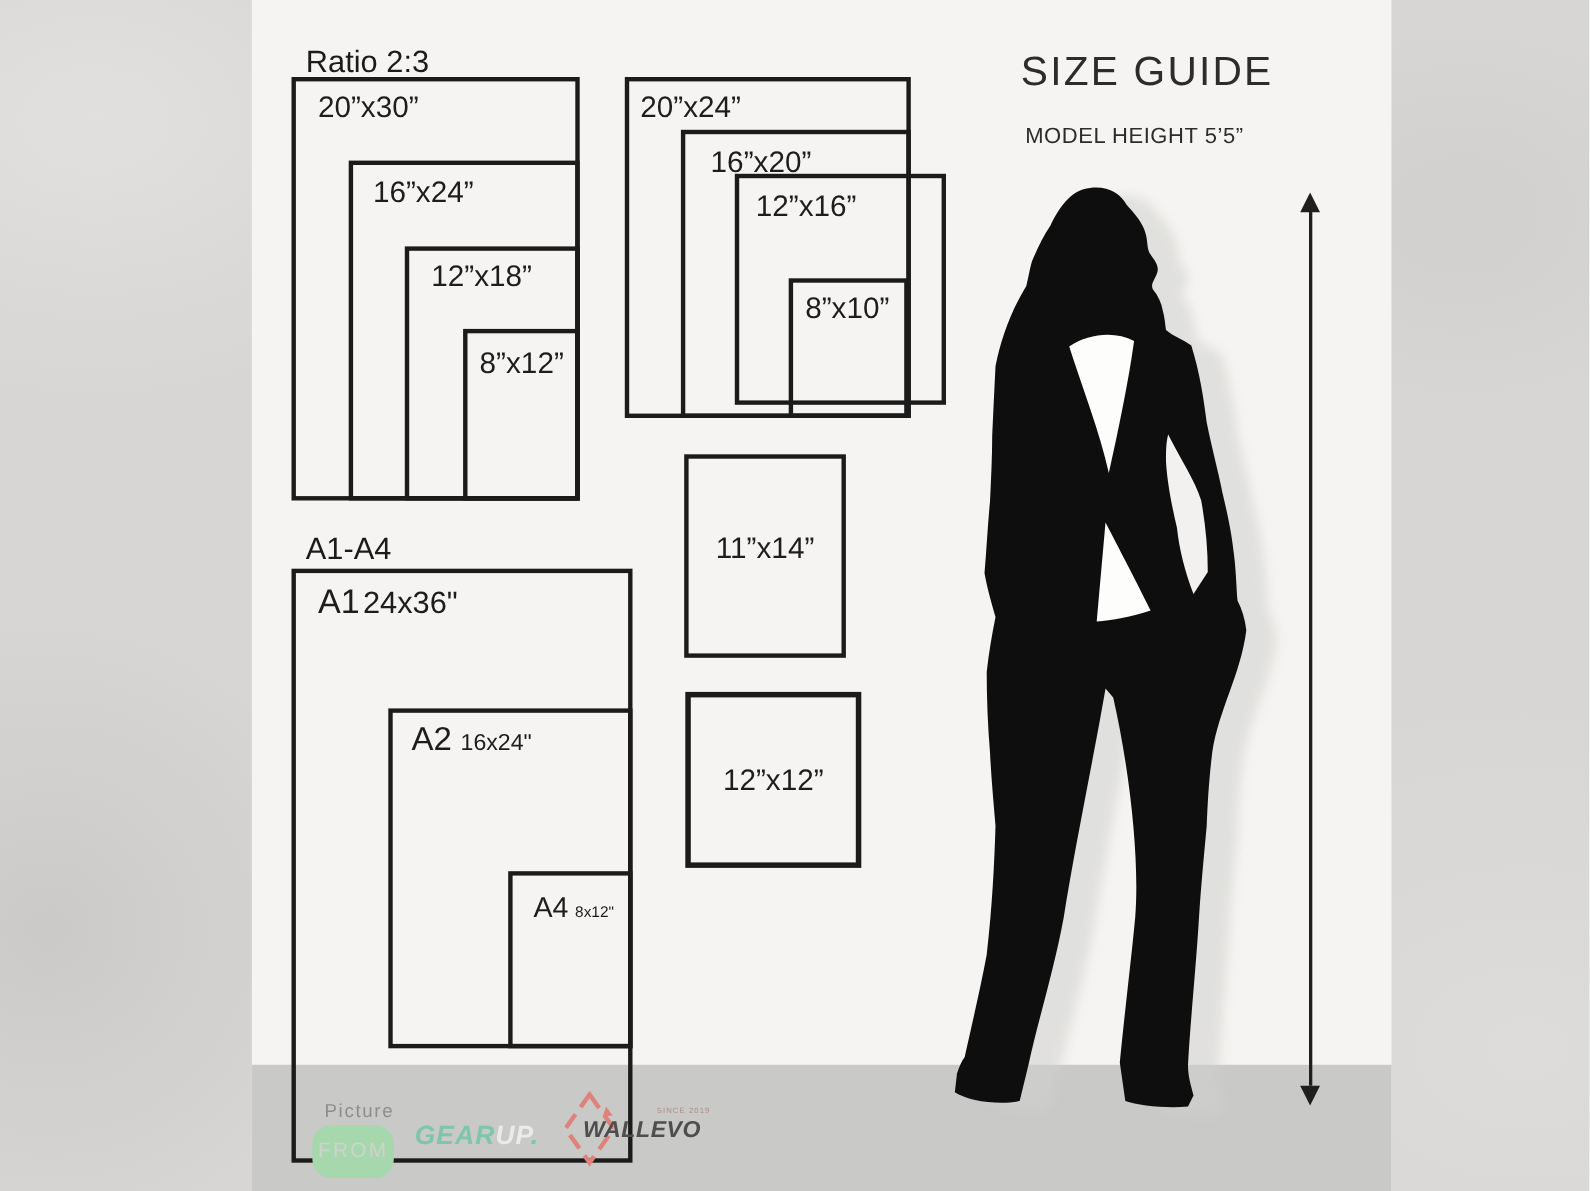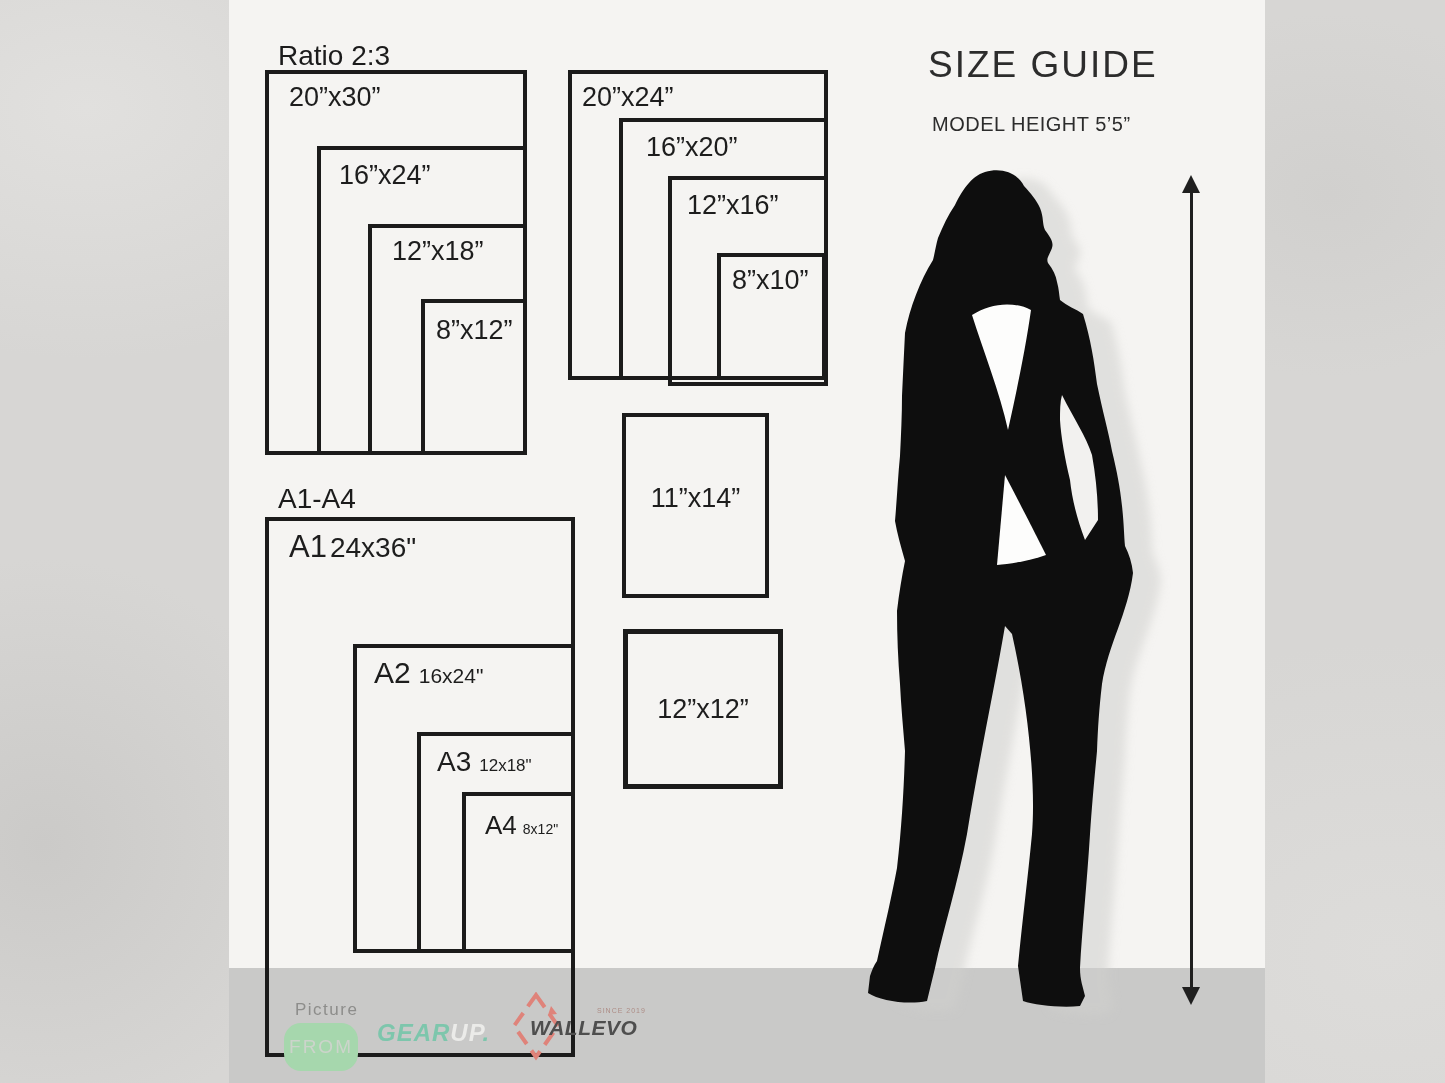--- a/index.html
+++ b/index.html
@@ -22,21 +22,21 @@
   #r2{left:317px;top:146px;width:210px;height:309px;}
   #r3{left:368px;top:224px;width:159px;height:231px;}
   #r4{left:421px;top:299px;width:106px;height:156px;}
   #r1 .size-label{left:20px;top:8px;}
   #r2 .size-label{left:18px;top:10px;}
   #r3 .size-label{left:20px;top:8px;}
   #r4 .size-label{left:11px;top:12px;}
 
   #s1{left:568px;top:70px;width:260px;height:310px;}
   #s2{left:619px;top:118px;width:209px;height:262px;}
-  #s3{left:668px;top:176px;width:160px;height:210px;}
+  #s3{left:668px;top:158px;width:192px;height:210px;}
   #s4{left:717px;top:253px;width:109px;height:127px;text-decoration:underline;}
   #s1 .size-label{left:10px;top:8px;}
   #s2 .size-label{left:23px;top:10px;}
   #s3 .size-label{left:15px;top:10px;}
   #s4 .size-label{left:11px;top:8px;}
 
   #a1{left:265px;top:517px;width:310px;height:540px;}
   #a2{left:353px;top:644px;width:222px;height:309px;}
   #a3{left:417px;top:732px;width:158px;height:221px;}
   #a4{left:462px;top:792px;width:113px;height:161px;padding-left:13px;}
@@ -117,26 +117,20 @@
       <span class="a-code">A1</span>
       <span class="a-size">24x36"</span>
     </div>
   </div>
   <div class="srect" id="a2">
     <div class="a-row">
       <span class="a-code">A2</span>
       <span class="a-size">16x24"</span>
     </div>
   </div>
-  <div class="srect" id="a3">
-    <div class="a-row">
-      <span class="a-code">A3</span>
-      <span class="a-size">12x18"</span>
-    </div>
-  </div>
   <div class="srect" id="a4">
     <div class="a-row">
       <span class="a-code">A4</span>
       <span class="a-size">8x12"</span>
     </div>
   </div>
 
   <div class="srect" id="sq1">
     <span class="center-label">11”x14”</span>
   </div>

